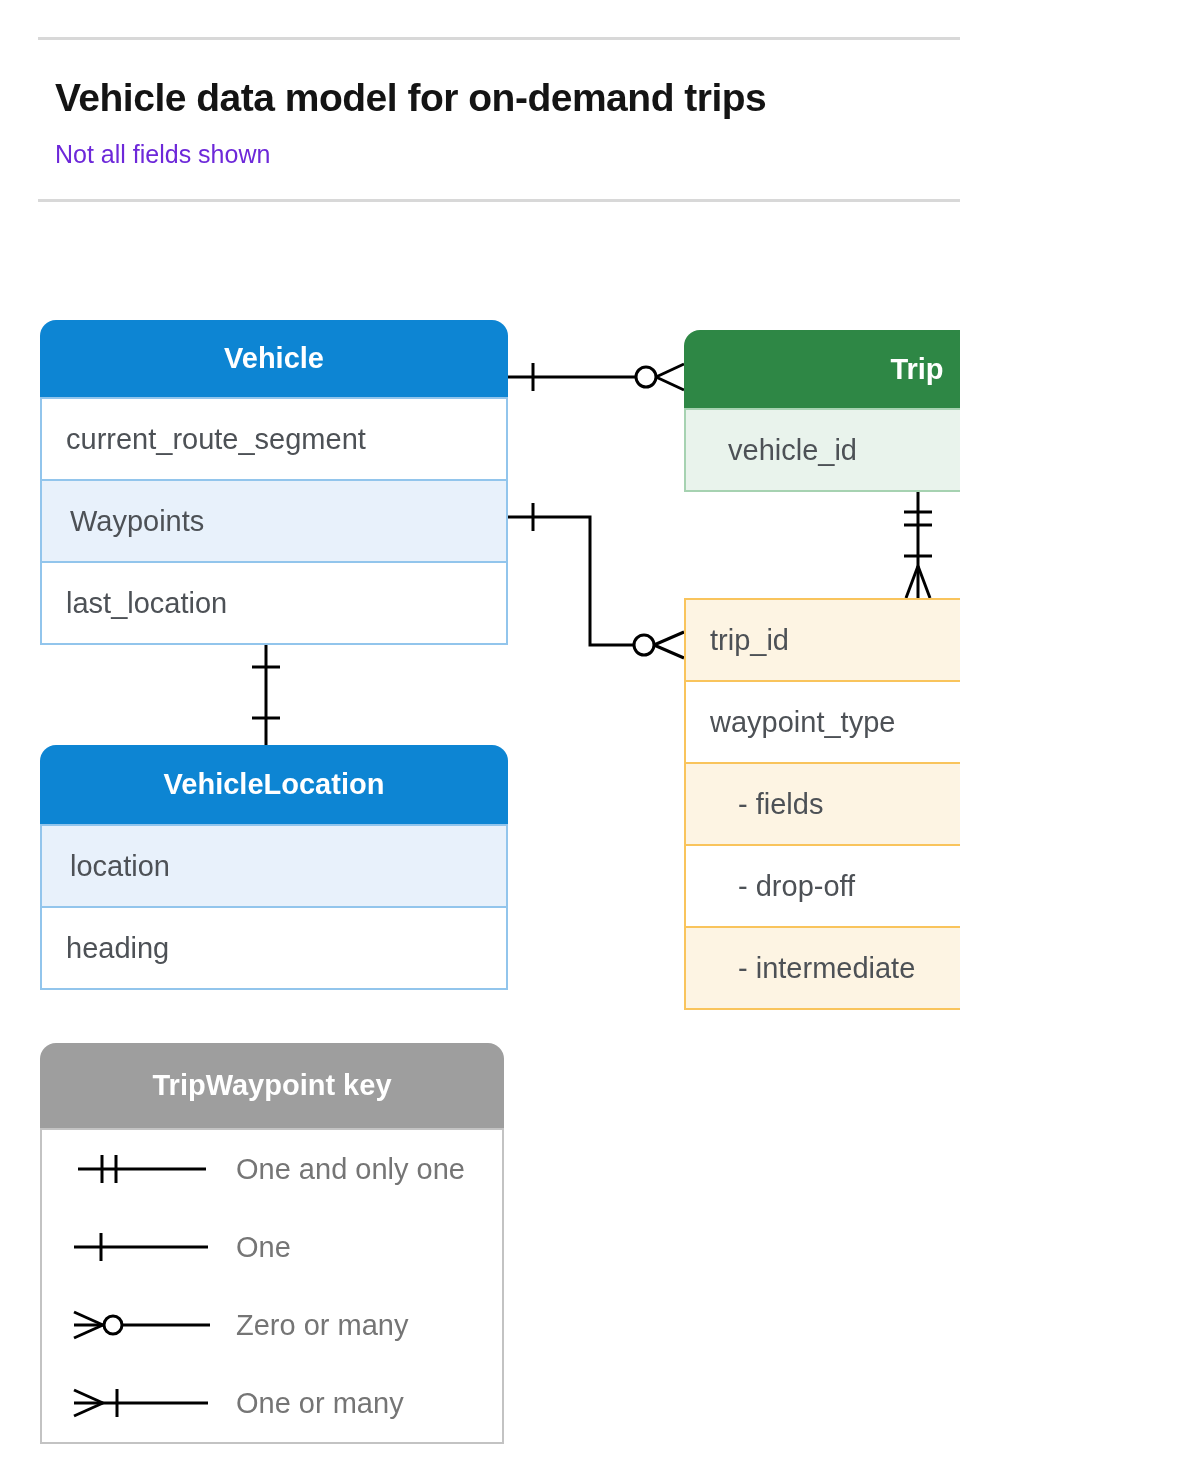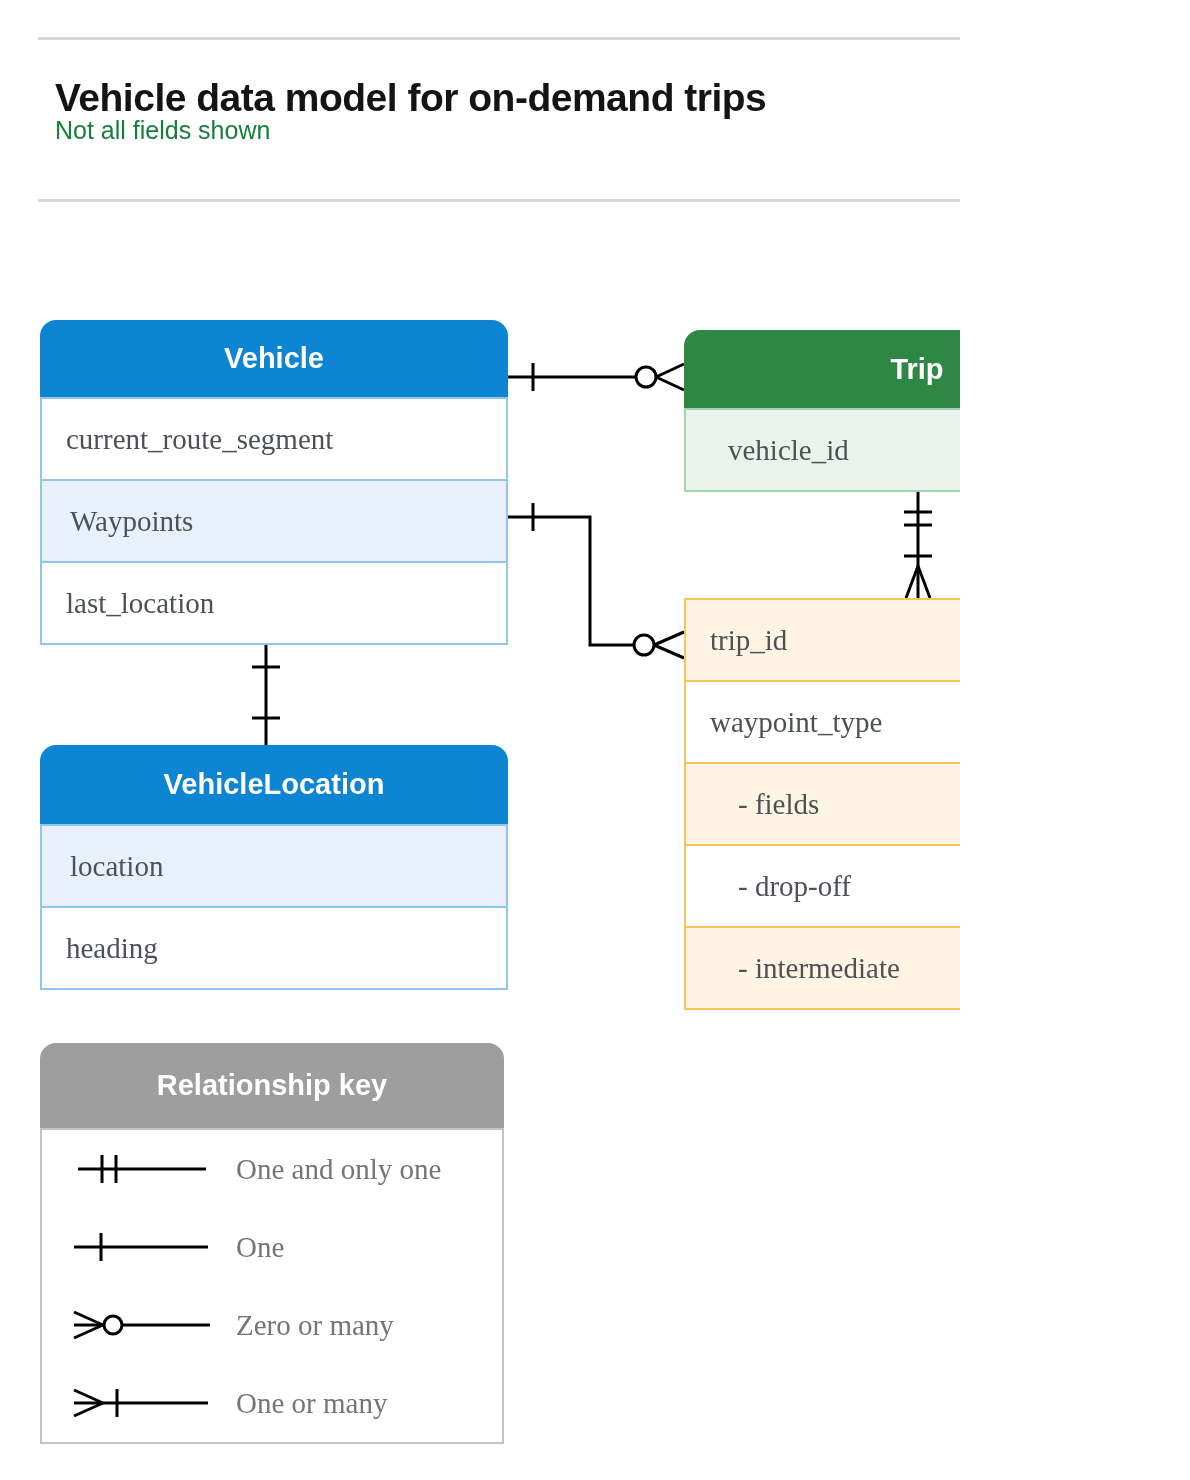--- a/index.html
+++ b/index.html
@@ -8,37 +8,37 @@
     font-family:"Liberation Sans","DejaVu Sans",sans-serif;overflow:hidden;
   }
   .rule{position:absolute;height:3px;background:#d8d8d8;left:38px;width:1114px;}
   .rule-top{top:37px;}
   .rule-2{top:199px;}
   .page-title{
     position:absolute;left:55px;top:76px;margin:0;
     font-size:39px;font-weight:bold;color:#141414;letter-spacing:-0.5px;
   }
   .page-subtitle{
-    position:absolute;left:55px;top:116px;
-    font-size:25px;color:#15803d;
+    position:absolute;left:55px;top:140px;
+    font-size:25px;color:#6d28d9;
   }
   .connectors{position:absolute;left:0;top:0;z-index:1;}
   .etable{position:absolute;z-index:2;}
   .thead{
     height:78px;border-radius:16px 16px 0 0;
     display:flex;align-items:center;justify-content:center;
     color:#ffffff;font-size:29px;font-weight:bold;
   }
   .thead.short{height:72px;}
   .thead.tall{height:85px;}
   .blue-head{background:#0d85d3;}
   .green-head{background:#2e8745;}
   .orange-head{background:#f8991d;}
   .gray-head{background:#9e9e9e;}
-  .trows{border-style:solid;border-width:2px;font-family:Liberation Serif, serif;}
+  .trows{border-style:solid;border-width:2px;}
   .blue-rows{border-color:#92c5ec;}
   .green-rows{border-color:#a6d2b1;}
   .orange-rows{border-color:#f9c45c;}
   .gray-rows{border-color:#c3c3c3;}
   .trow{
     height:78px;display:flex;align-items:center;
     padding-left:24px;font-size:29px;color:#4d5156;background:#ffffff;
   }
   .trow.tall{height:80px;}
   .trow.sub{padding-left:52px;}
@@ -129,21 +129,21 @@
 
   <div class="etable" style="left:40px;top:745px;width:468px;">
     <div class="thead blue-head" style="height:79px;">VehicleLocation</div>
     <div class="trows blue-rows">
       <div class="trow tall hl-blue">location</div>
       <div class="trow tall">heading</div>
     </div>
   </div>
 
   <div class="etable" style="left:40px;top:1043px;width:464px;">
-    <div class="thead gray-head tall">Relationship key</div>
+    <div class="thead gray-head tall">TripWaypoint key</div>
     <div class="trows gray-rows">
 
       <div class="krow hl-gray">
         <svg class="sym" width="160" height="78" viewBox="0 0 160 78">
           <g stroke="#000000" stroke-width="3" fill="none">
             <line x1="20" y1="39" x2="148" y2="39"></line>
             <line x1="44" y1="25" x2="44" y2="53"></line>
             <line x1="58" y1="25" x2="58" y2="53"></line>
           </g>
         </svg>

